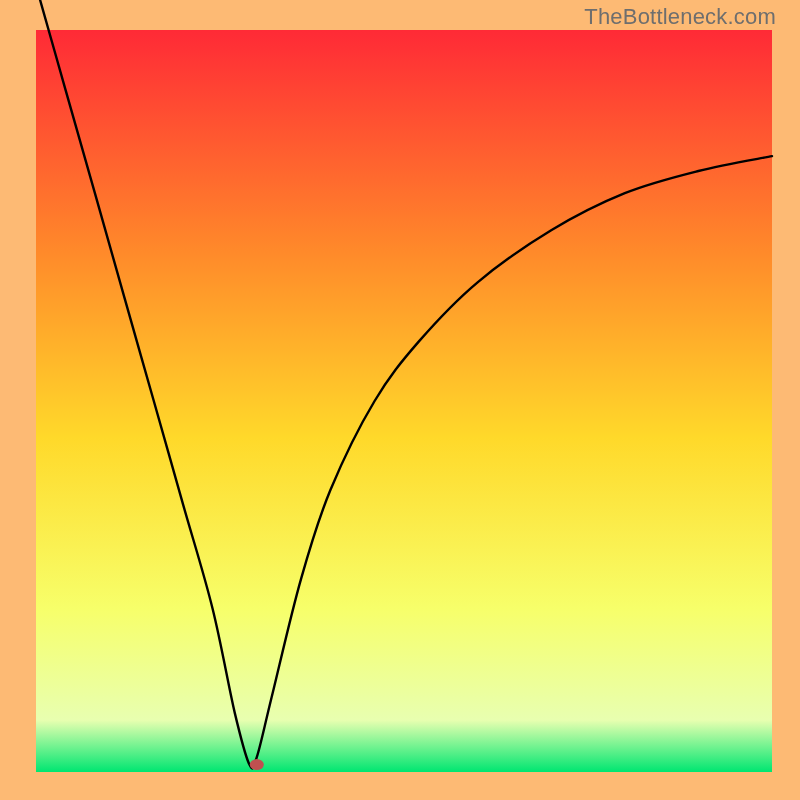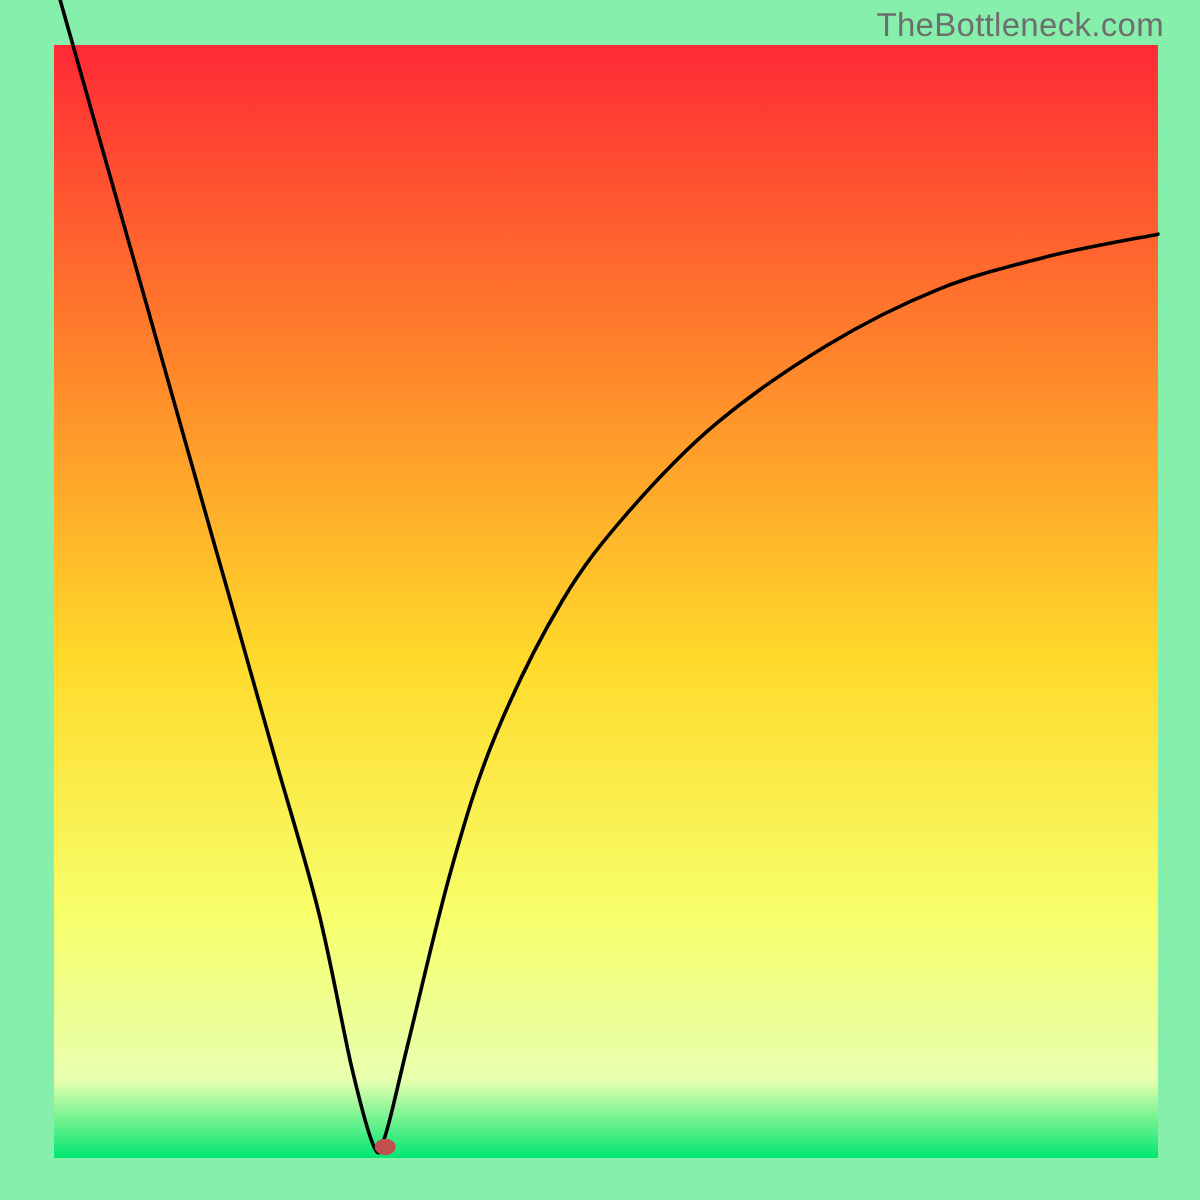--- a/index.html
+++ b/index.html
@@ -8,21 +8,21 @@
     width: 800px;
     height: 800px;
     overflow: hidden;
     background: #000;
     font-family: Arial, Helvetica, sans-serif;
   }
   .frame {
     position: relative;
     width: 800px;
     height: 800px;
-    background: #86efac;
+    background: #fdba74;
   }
   .watermark {
     position: absolute;
     top: 4px;
     right: 24px;
     color: #6e6e6e;
     font-size: 22px;
     font-weight: 400;
     letter-spacing: 0.2px;
     z-index: 10;

